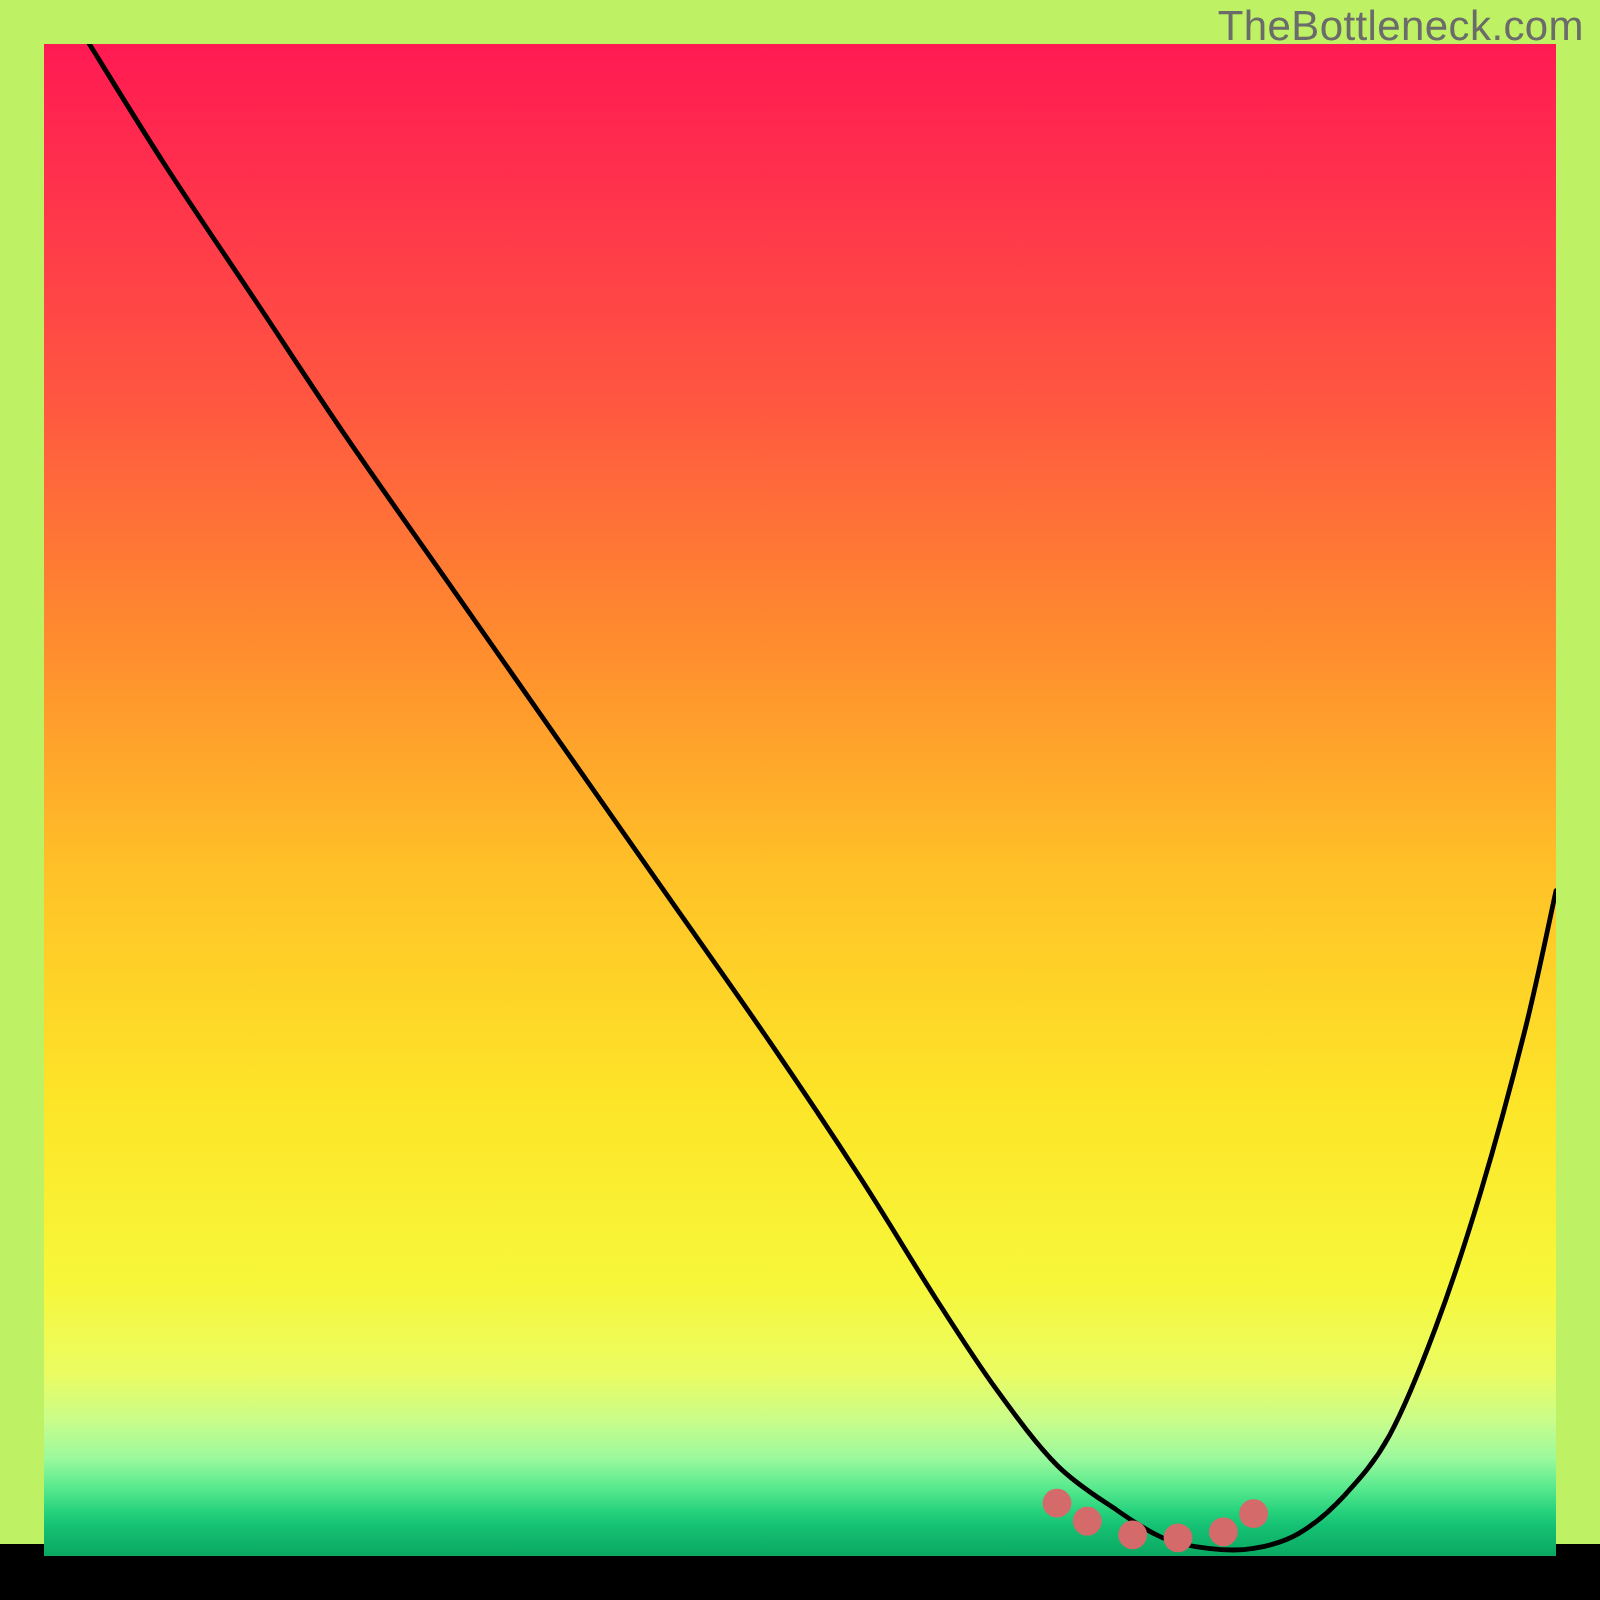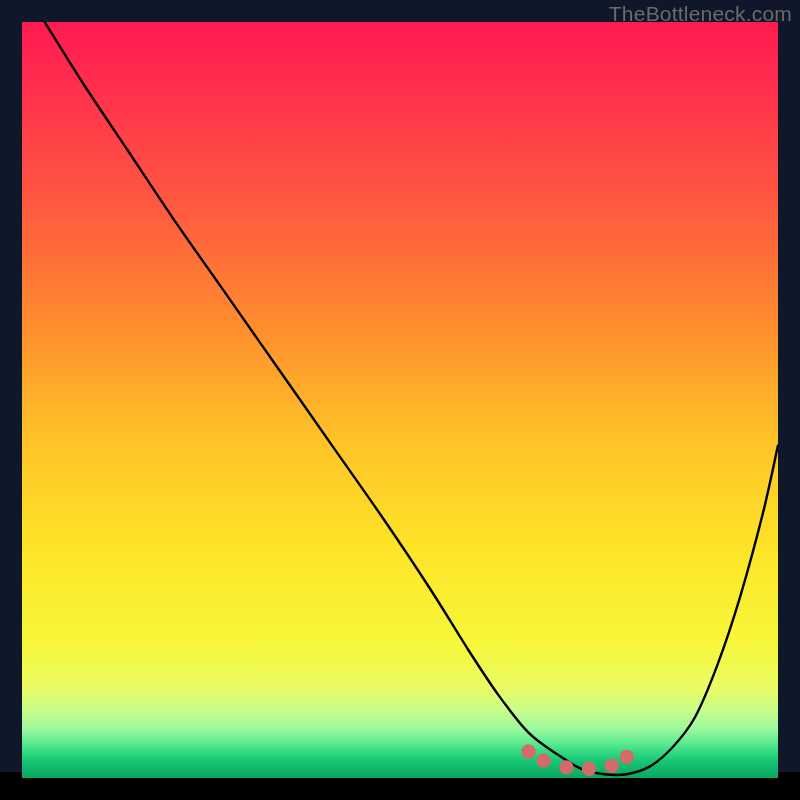--- a/index.html
+++ b/index.html
@@ -8,21 +8,21 @@
     width: 800px;
     height: 800px;
     background: #000;
     overflow: hidden;
     font-family: Arial, Helvetica, sans-serif;
   }
   .stage {
     position: relative;
     width: 800px;
     height: 772px;
-    background: #0f172a;
+    background: #bef264;
   }
   .plot {
     position: absolute;
     left: 22px;
     top: 22px;
     width: 756px;
     height: 756px;
     overflow: hidden;
   }
   .gradient {

